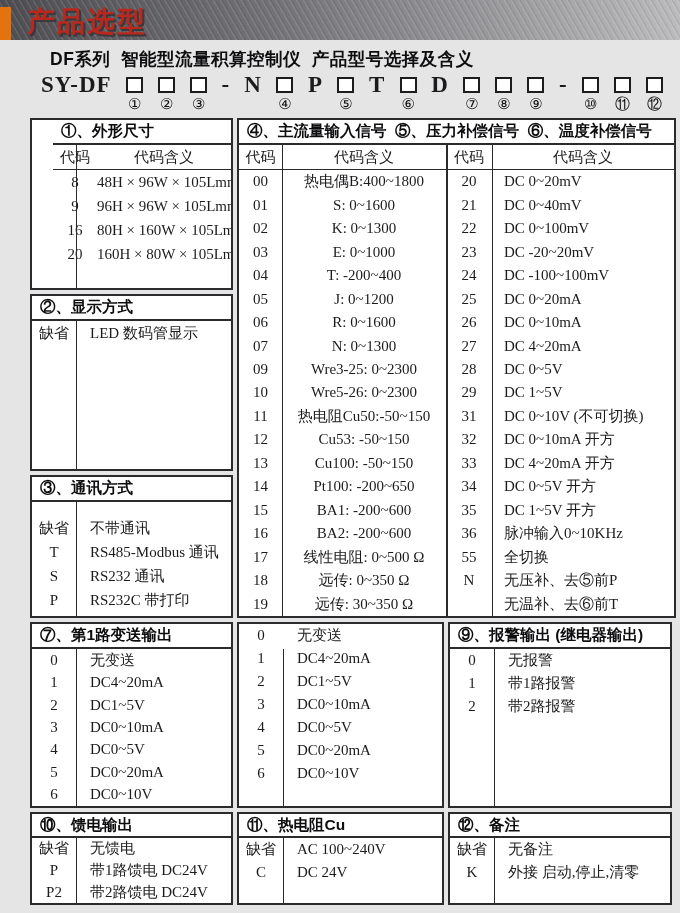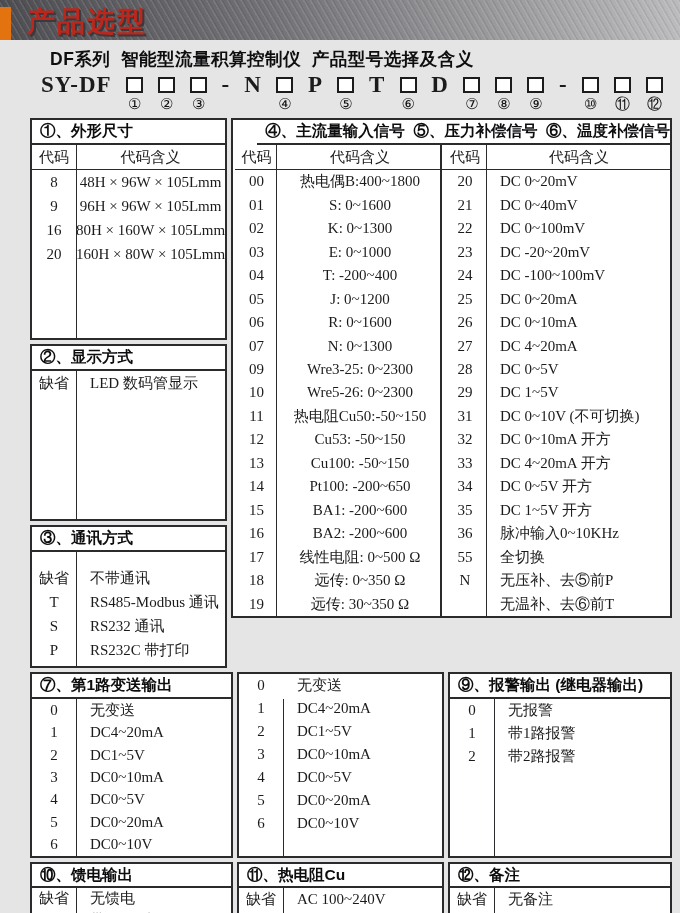--- a/index.html
+++ b/index.html
@@ -65,32 +65,32 @@
   .trow { display:grid; align-items:center; font-size:15px; }
   .code { text-align:center; }
   .meaning { text-align:left; padding-left:14px; white-space:pre; }
   .center .meaning { text-align:center; padding-left:0; }
   
   .vlines { position:absolute; left:0; right:0; top:25px; bottom:0; pointer-events:none;
     background-repeat:no-repeat; }
   .v44 .vlines { background-image:linear-gradient(#2b2b2e,#2b2b2e); background-size:1px 100%; background-position:44px 0; }
   .v44 .trow, .v44 .chead { grid-template-columns:44px 1fr; }
   
-  .t456 { width:518px; height:500px;align-items:flex-end; }
+  .t456 { width:518px; height:500px; }
   .t456 .chead, .t456 .trow { grid-template-columns:43px 164px 46px 182px; }
   .t456 .vlines {
     background-image:linear-gradient(#2b2b2e,#2b2b2e),linear-gradient(#2b2b2e,#2b2b2e),linear-gradient(#2b2b2e,#2b2b2e);
     background-size:1px 100%, 2px 100%, 1px 100%;
     background-position:43px 0, 207px 0, 253px 0;
   }
   .t456 .trow { flex:1; }
   .t456 .m1 { text-align:center; padding-left:0; }
   .t456 .m2 { padding-left:12px; }
   
-  .t1 { height:222px; } .t1 .trow { height:24px; }
+  .t1 { height:172px;padding-left:21px; } .t1 .trow { height:24px; }
   .t2 { height:177px; } .t2 .trow { height:24px; }
   .t3 { height:143px;gap:14px; } .t3 .trow { height:24px; }
   .w203 { width:203px; } .w207 { width:207px; } .w224 { width:224px; }
   .h186 { height:186px; } .h186 .trow { height:23px; }
   .h93 { height:93px; } .h93 .thead { height:24px; } .h93 .vlines { top:24px; } .h93 .trow { height:23px; }
 </style>
 </head>
 <body>
 
 <div class="page">

